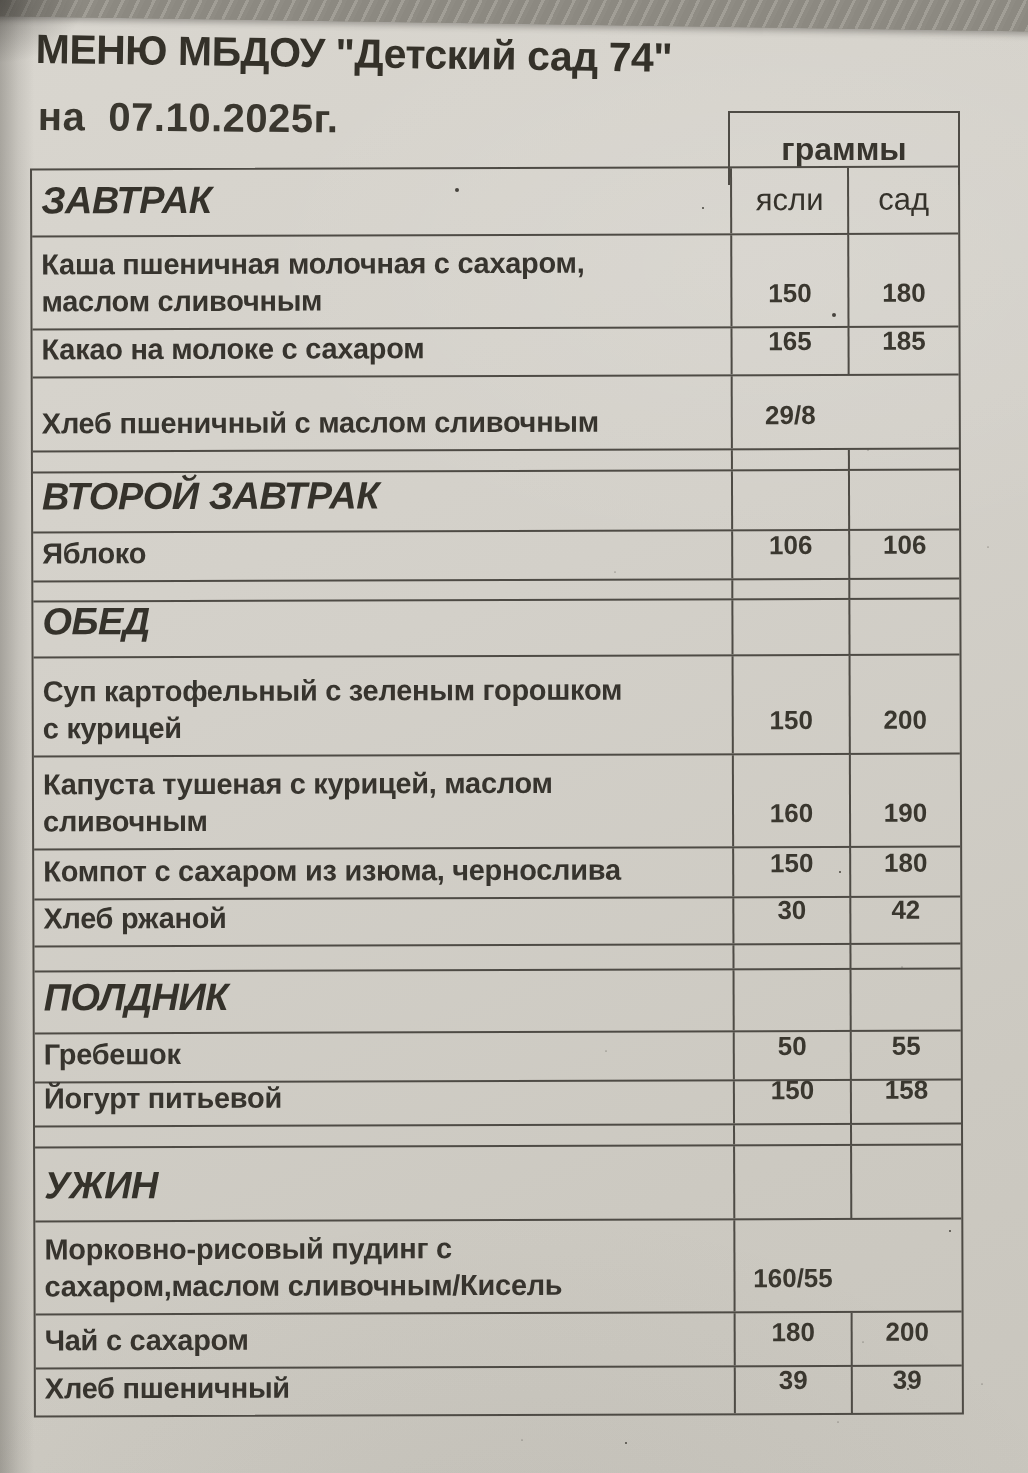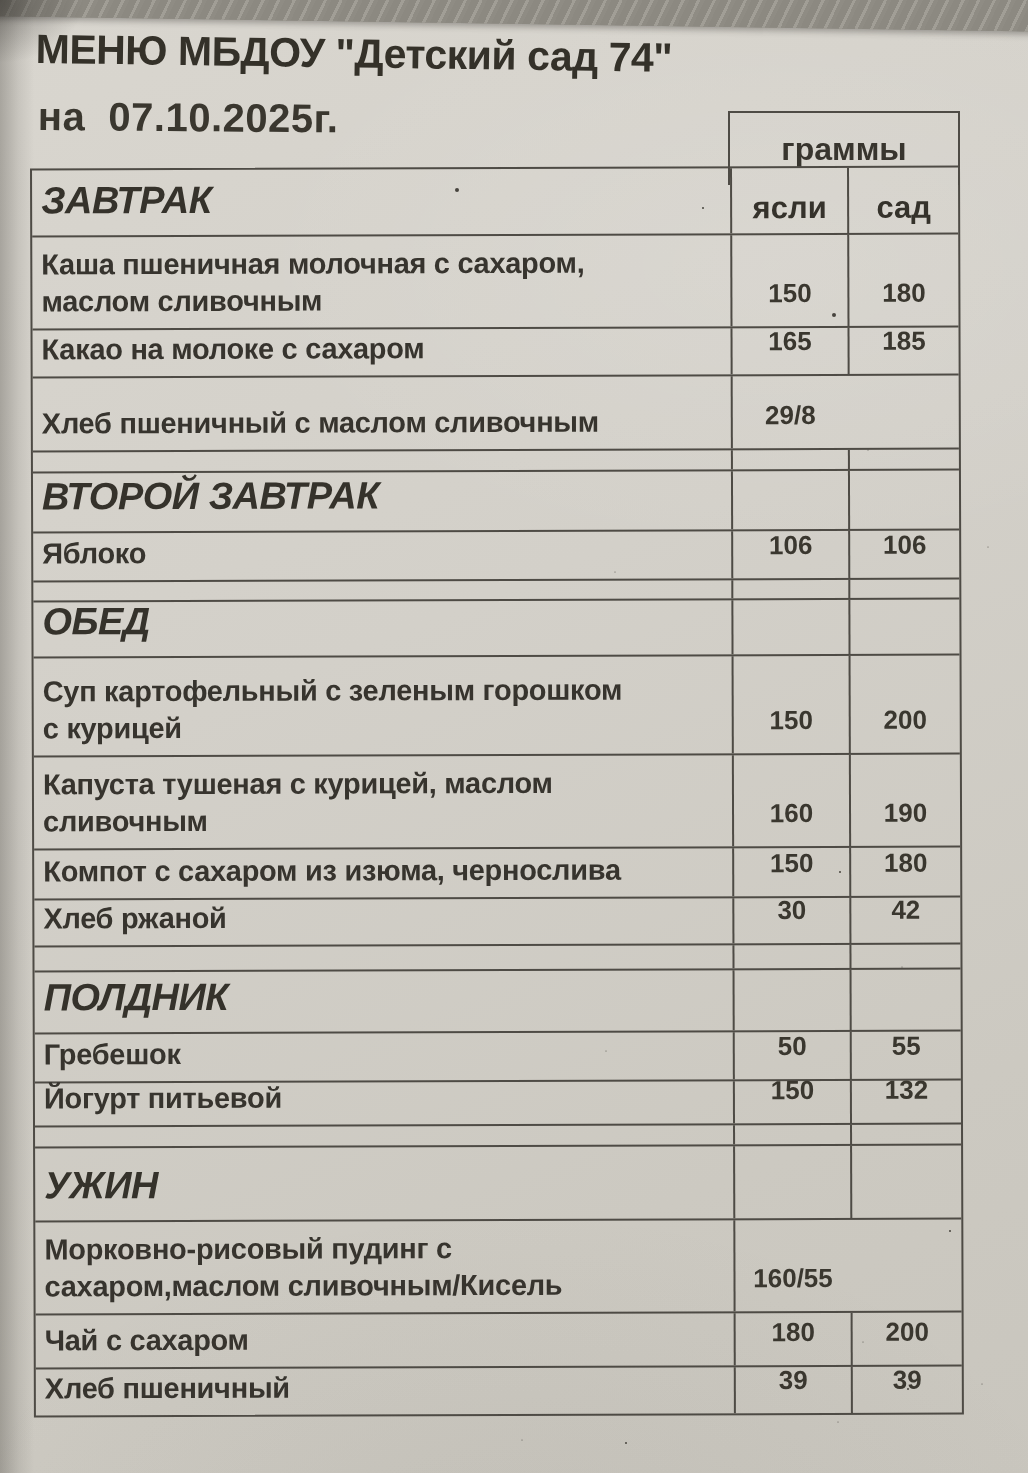--- a/index.html
+++ b/index.html
@@ -87,21 +87,21 @@
   .section .dish{
     font-size:38px;font-style:italic;font-weight:700;letter-spacing:-0.5px;
     padding-bottom:10px;color:#35322b;
   }
   .val{
     display:flex;align-items:flex-end;justify-content:center;
     padding-bottom:17px;
     font-size:26px;font-weight:700;color:#3a372f;letter-spacing:0;
   }
   .collabel{
-    font-size:31px;font-weight:700;padding-bottom:7px;color:#35322b;
+    font-size:31px;font-weight:400;padding-bottom:15px;color:#35322b;
   }
   .spacer .cell{min-height:0;}
 
   
   .specks::before{
     content:"";position:absolute;left:455px;top:188px;width:4px;height:4px;
     border-radius:50%;background:#474串40;
     background:#47443e;
     box-shadow:
       246px 18px 0 -1px #47443e,
@@ -217,21 +217,21 @@
           <div class="cell v val collabel"></div>
         </div>
         <div class="row" style="height: 49px;">
           <div class="cell dish">Гребешок</div>
           <div class="cell v val">50</div>
           <div class="cell v val">55</div>
         </div>
         <div class="row" style="height: 44px;">
           <div class="cell dish">Йогурт питьевой</div>
           <div class="cell v val">150</div>
-          <div class="cell v val">132</div>
+          <div class="cell v val">158</div>
         </div>
         <div class="row spacer" style="height: 21px;">
           <div class="cell dish"></div>
           <div class="cell v val"></div>
           <div class="cell v val"></div>
         </div>
         <div class="row section" style="height: 74px;">
           <div class="cell dish">УЖИН</div>
           <div class="cell v val collabel"></div>
           <div class="cell v val collabel"></div>

